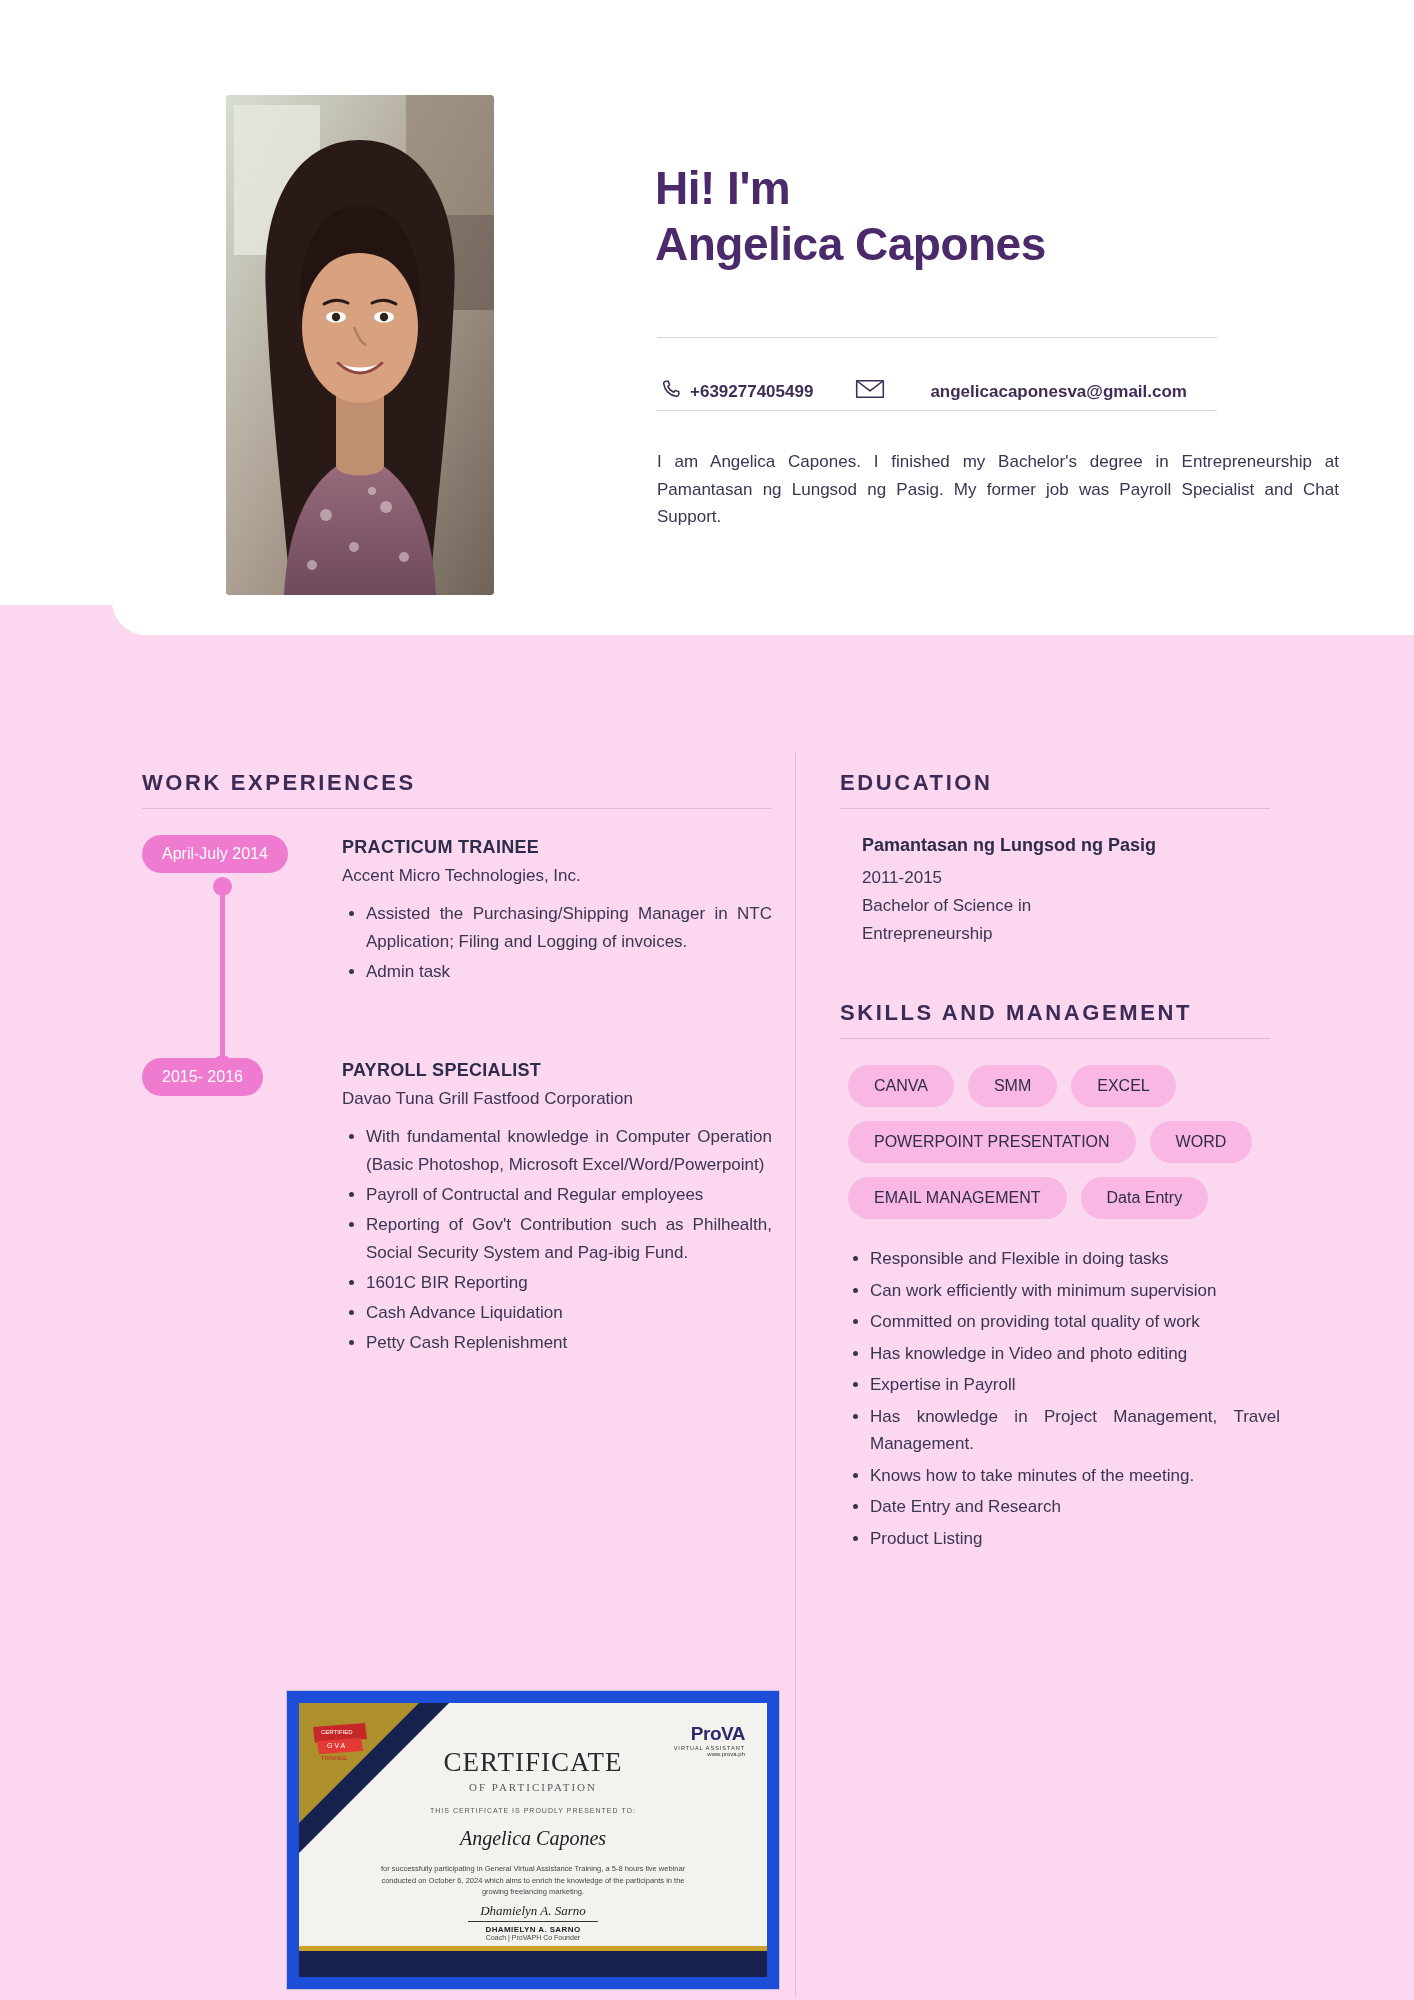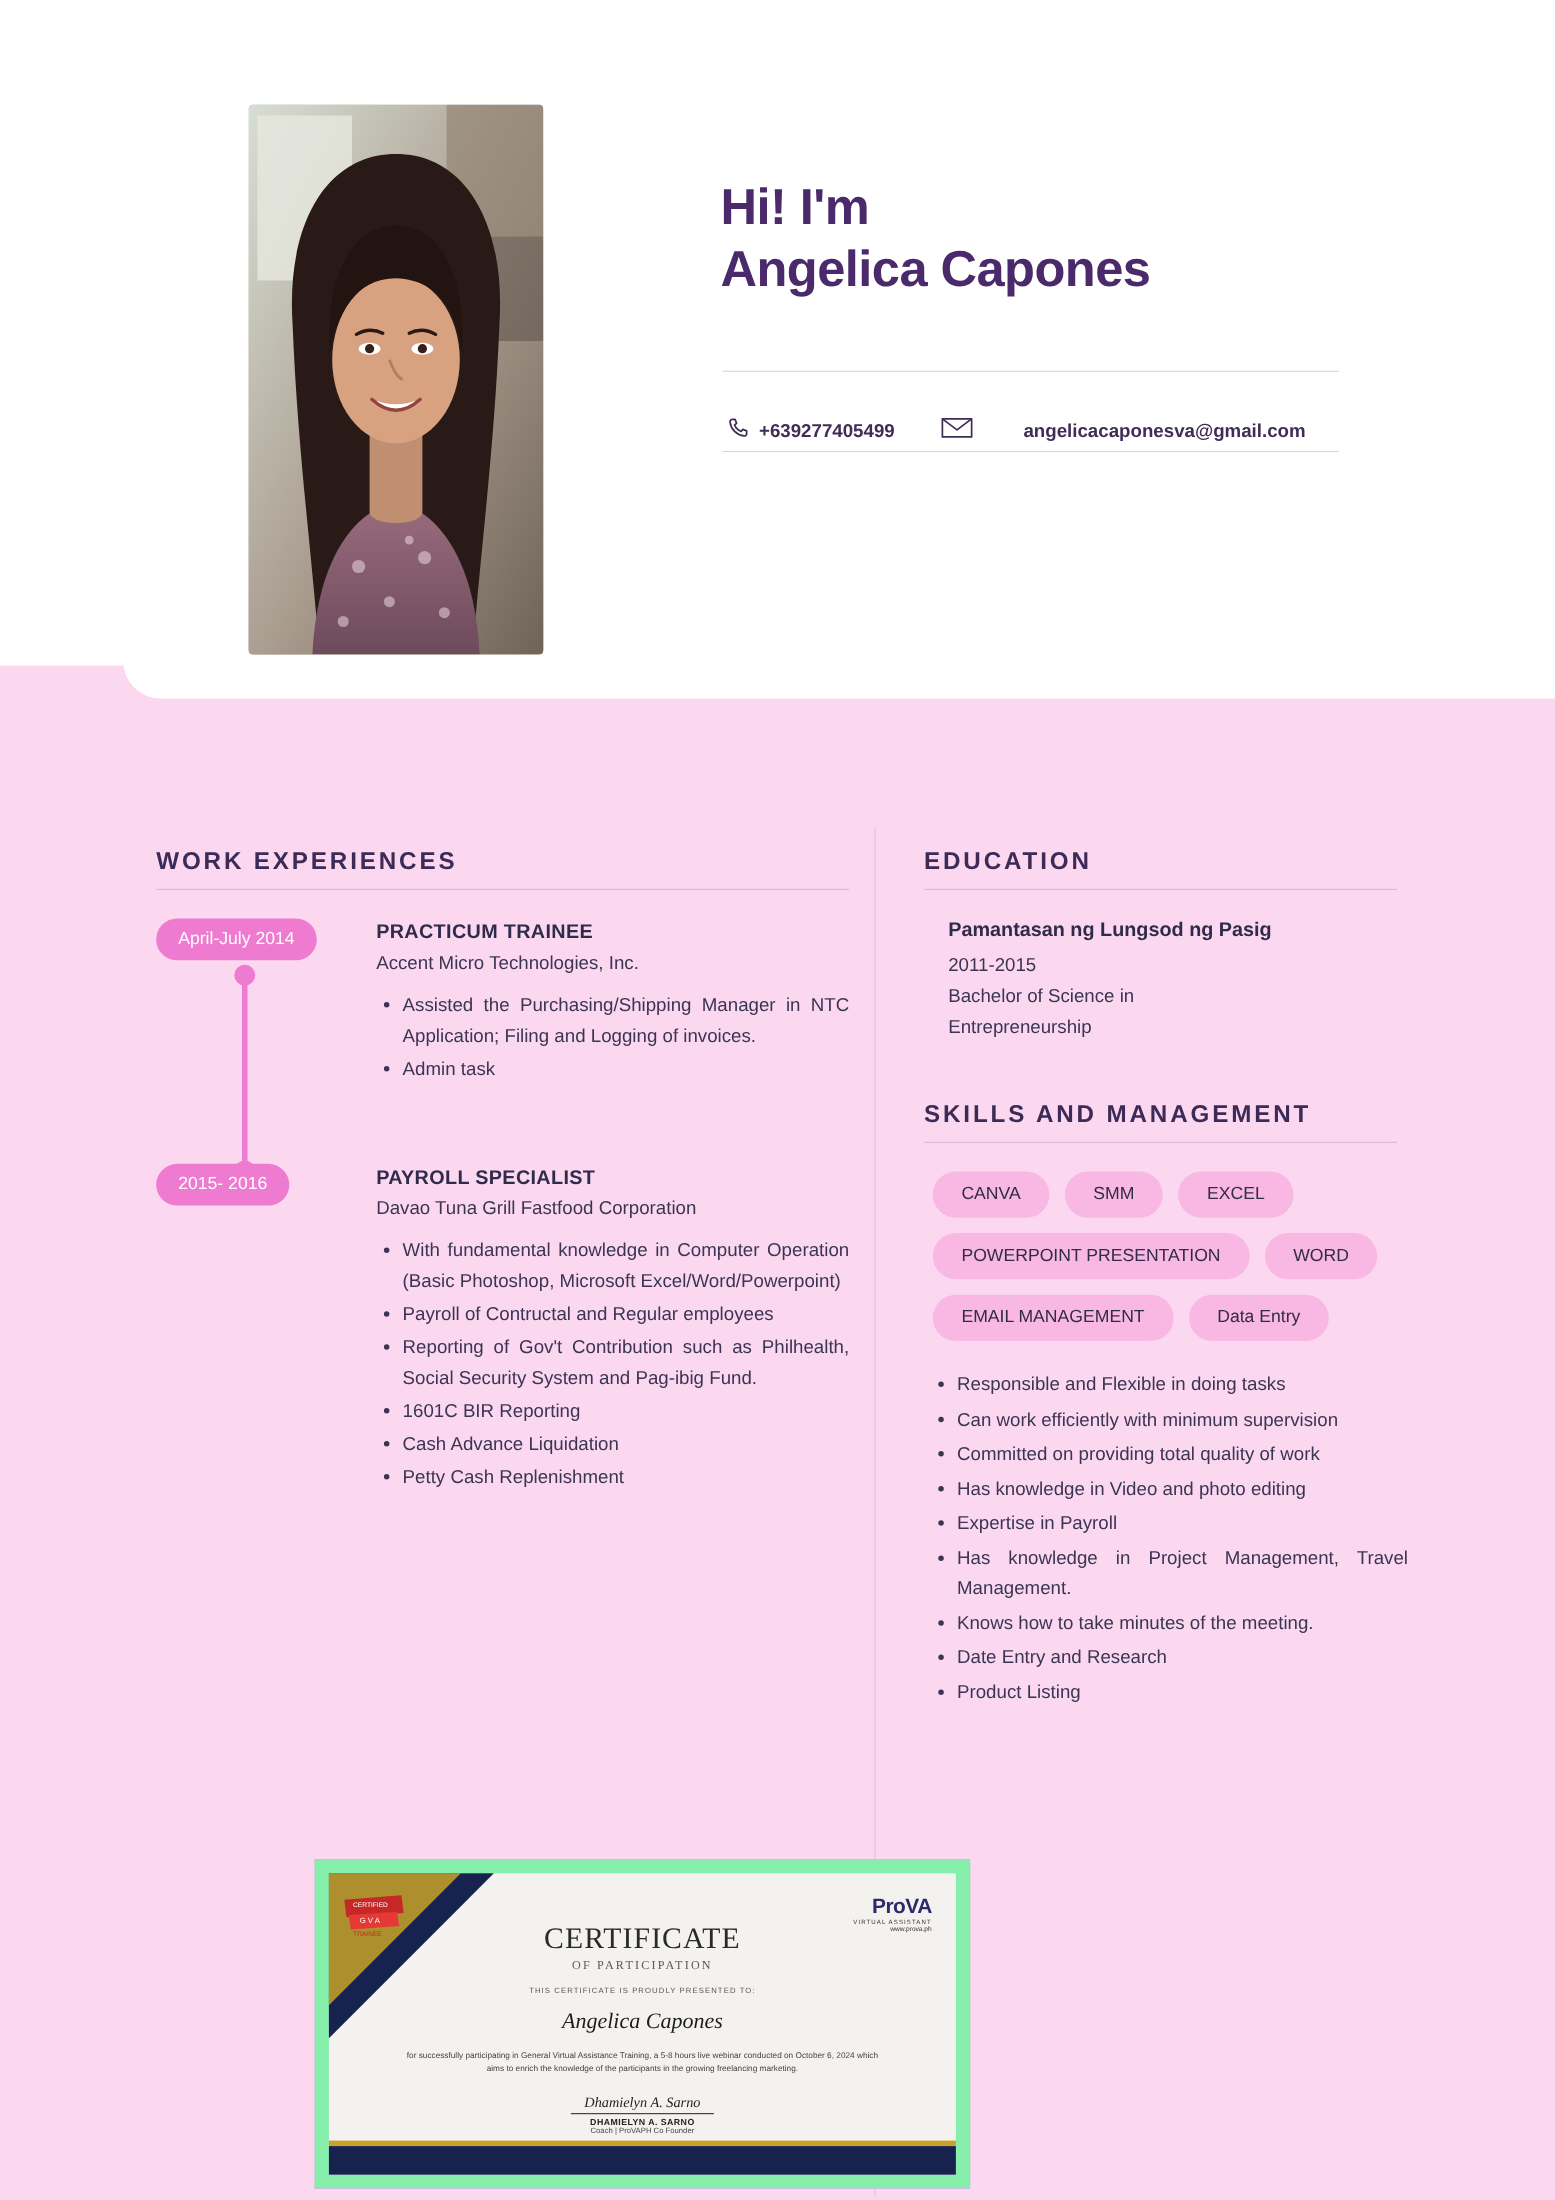--- a/index.html
+++ b/index.html
@@ -207,23 +207,23 @@
   .skill-list li {
     font-size: 17px; line-height: 1.62; color: #3a3552; margin-bottom: 4px;
     text-align: justify;
   }
 
   
   .cert {
     position: absolute;
     left: 286px;
     top: 1690px;
-    width: 596px;
+    width: 494px;
     height: 300px;
-    background: #86efac;
+    background: #1d4ed8;
     overflow: hidden;
     border: 1px solid #cbbfe0;
   }
   .cert-inner {
     position: absolute; inset: 12px;
     background: #f4f2ef;
   }
   .cert-title { position:absolute; left:0; right:0; top: 44px; text-align:center;
     font-family: "Liberation Serif", serif; font-size: 27px; letter-spacing: 1px; color:#2a2a2a; }
   .cert-sub { position:absolute; left:0; right:0; top: 78px; text-align:center;
@@ -340,20 +340,21 @@
         <svg width="30" height="22" viewBox="0 0 32 24" fill="none" stroke="#3f2d56" stroke-width="1.7" stroke-linejoin="round">
           <rect x="1.5" y="3" width="29" height="18"></rect>
           <path d="M1.5 3 L16 14 L30.5 3"></path>
         </svg>
       </span>
       <span>angelicacaponesva@gmail.com</span>
     </div>
   </div>
   <div class="contact-rule-bottom"></div>
 
+  <div class="summary">I am Angelica Capones. I finished my Bachelor's degree in Entrepreneurship at Pamantasan ng Lungsod ng Pasig.  My former job was Payroll Specialist and Chat Support.</div>
 
   <div class="divider"></div>
 
   <div class="col-left">
     <h2 class="sec-title">WORK EXPERIENCES</h2>
     <div class="sec-rule left"></div>
 
     <div class="exp">
 
       <div class="exp-row">

